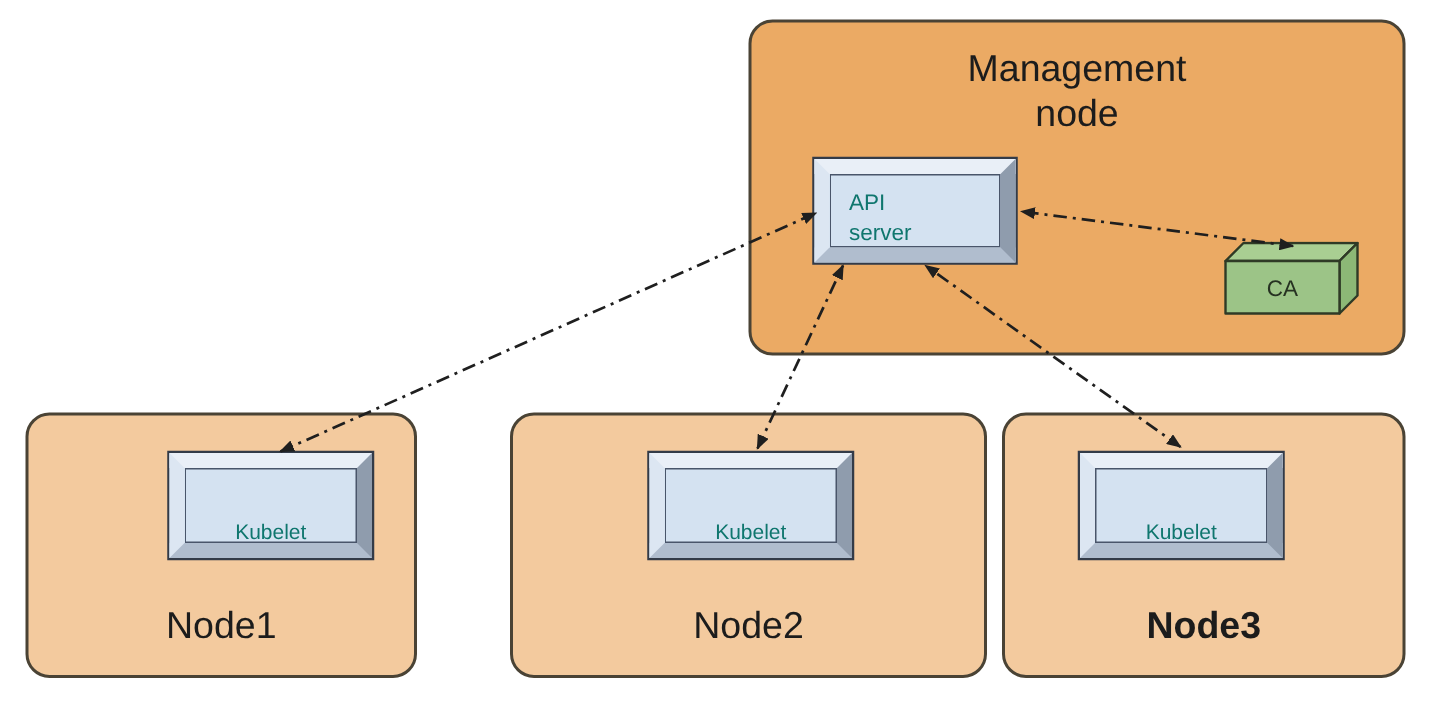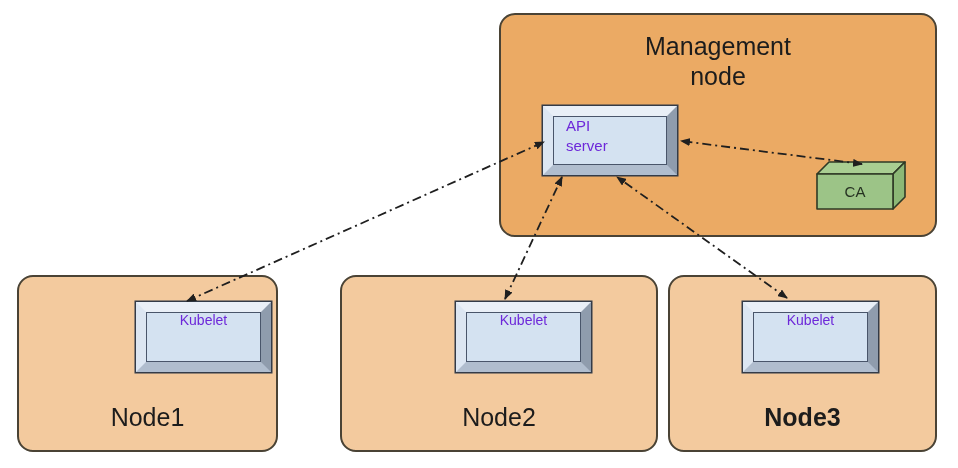--- a/index.html
+++ b/index.html
@@ -23,29 +23,29 @@
   .node-label{
     position:absolute;left:0;right:0;bottom:18px;text-align:center;
     font-size:25px;color:#1c1c1c;margin-top:24px;
   }
   .bevel{
     position:absolute;box-sizing:border-box;
     border:10px solid;
     border-color:#e9eff7 #8f9cad #b0bdce #dce6f2;
     background:#d4e2f1;
     box-shadow:0 0 0 1.5px #333b48, inset 0 0 0 1px #49556a;
-    display:flex;align-items:flex-start;justify-content:center;
-    font-size:14px;color:#6d28d9;
+    display:flex;align-items:flex-end;justify-content:center;
+    font-size:14px;color:#0f766e;
   }
   .bevel.api{
     left:543px;top:106px;width:134px;height:69px;
     justify-content:flex-start;padding-left:13px;
     font-size:15px;line-height:1.3;white-space:pre-line;
   }
-  .kub{width:135px;height:70px;margin-left:23px;}
+  .kub{width:135px;height:70px;}
   .kub.k1{left:113px;top:302px;}
   .kub.k2{left:433px;top:302px;}
   .kub.k3{left:720px;top:302px;}
   .ca-svg{position:absolute;left:816px;top:161px;}
   .overlay{position:absolute;left:0;top:0;pointer-events:none;}
   .ca-text{font-family:"Liberation Sans",sans-serif;font-size:15px;fill:#263222;}
 </style>
 </head>
 <body>
 

